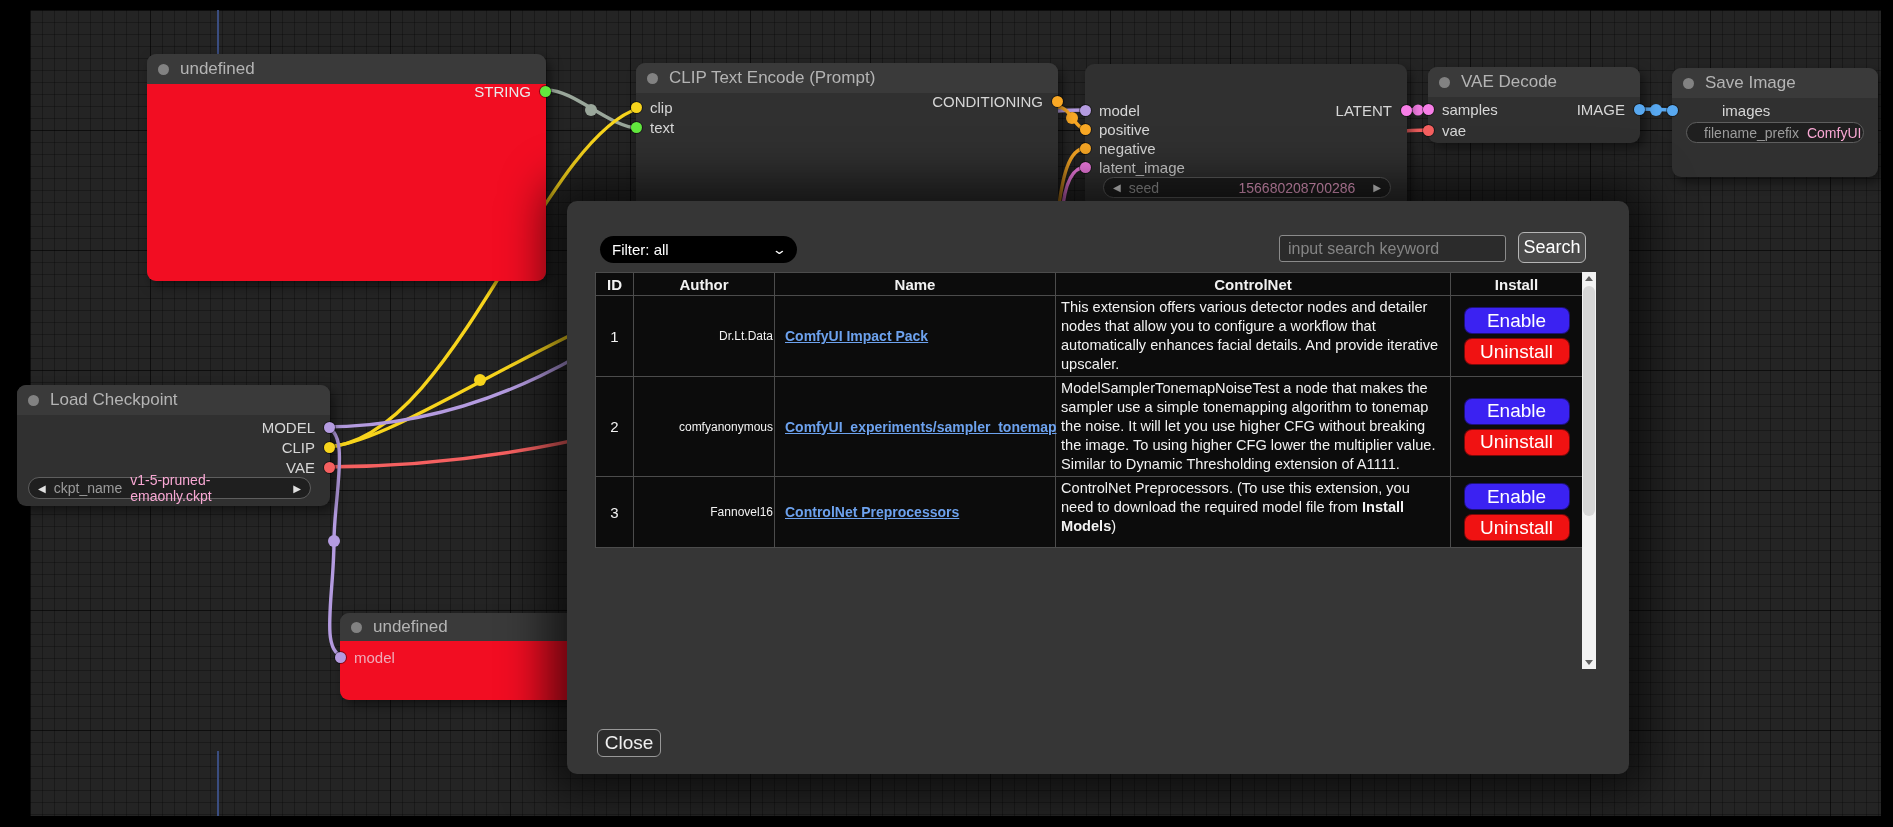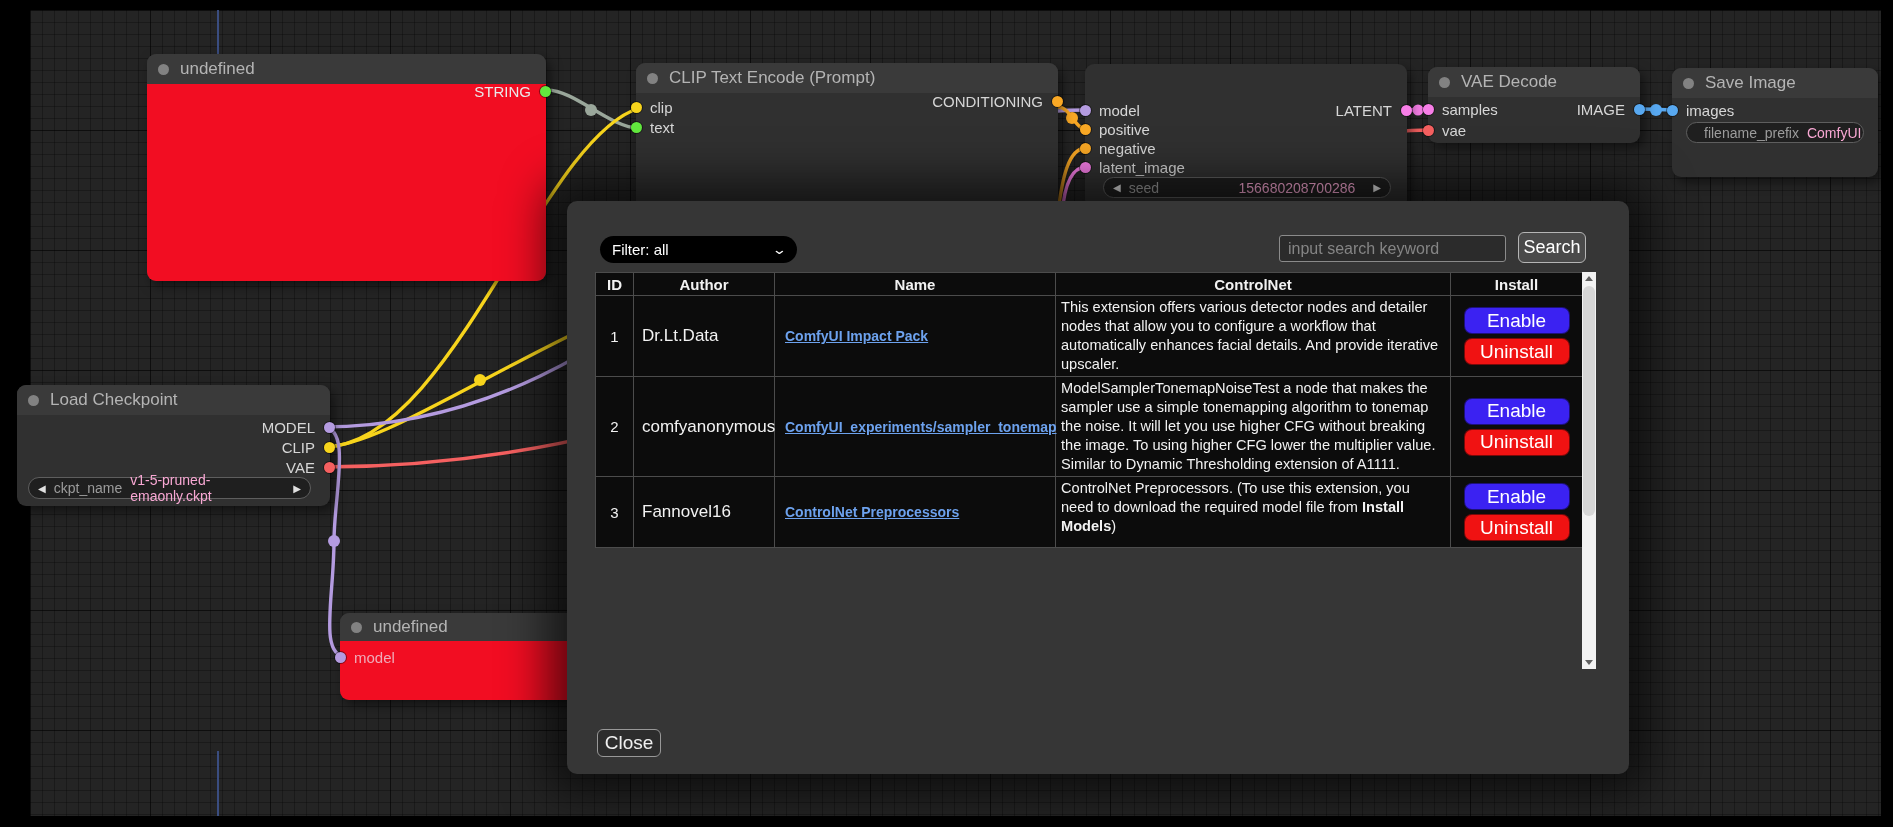--- a/index.html
+++ b/index.html
@@ -55,21 +55,21 @@
           padding:0 8px;font-family:"Liberation Sans",sans-serif;outline:none;}
   .search-input::placeholder{color:#858585;}
   .search-btn{position:absolute;left:951px;top:31px;width:68px;height:31px;background:#4a4a4a;
           border:1px solid #b5b5b5;border-radius:6px;color:#fff;font-size:18px;
           font-family:"Liberation Sans",sans-serif;cursor:pointer;padding:0;}
   .tablewrap{position:absolute;left:28px;top:71px;width:882px;}
   table.ext{border-collapse:collapse;table-layout:fixed;width:987px;}
   table.ext th,table.ext td{border:1px solid #4c4c4c;background:#0c0c0c;color:#f2f2f2;}
   table.ext th{font-size:15px;font-weight:bold;height:22px;padding:0;}
   td.c-id{text-align:center;font-size:15px;}
-  td.c-author{font-size:17px;padding-left:8px;}
+  td.c-author{font-size:12px;padding-left:8px;text-align:right;}
   td.c-name{padding-left:10px;font-size:14px;}
   td.c-name a{color:#6da2ee;font-weight:bold;text-decoration:underline;cursor:pointer;}
   td.c-desc{font-size:14.6px;line-height:19px;padding:2px 5px;vertical-align:top;}
   td.c-install{padding:2px 0;}
   .inst-btn{display:block;width:106px;height:27px;margin:4px auto;border:1px solid rgba(0,0,0,.5);
       border-radius:8px;color:#fff;font-size:19px;font-family:"Liberation Sans",sans-serif;cursor:pointer;padding:0;}
   
   .vscroll{position:absolute;left:1015px;top:71px;width:14px;height:397px;background:#f2f2f2;}
   .sb-arrow{position:absolute;left:0;width:14px;height:13px;display:flex;align-items:center;justify-content:center;}
   .sb-arrow.up{top:0;} .sb-arrow.down{bottom:0;}
@@ -185,21 +185,21 @@
     <span>IMAGE</span>
     <span class="sdot" style="background: rgb(88, 168, 240);"></span>
   </div>
 </div>
 
 <div class="node" style="left:1672px;top:68px;width:206px;height:109px;text-align:center;">
   <div class="node-header">
     <span class="hdot"></span>
     <span class="node-title">Save Image</span>
   </div>
-  <div class="slot in" style="top:33px;">
+  <div class="slot in" style="top:33px;gap:36px;">
     <span class="sdot" style="background: rgb(88, 168, 240);"></span>
     <span>images</span>
   </div>
   <div class="widget" style="left:14px;top:54px;width:178px;">
     <span class="w-label" style="margin-left:8px;">filename_prefix</span>
     <span class="w-value" style="margin-right:6px;">ComfyUI</span>
   </div>
 </div>
 
 <div class="node" style="left:17px;top:385px;width:313px;height:121px;">

